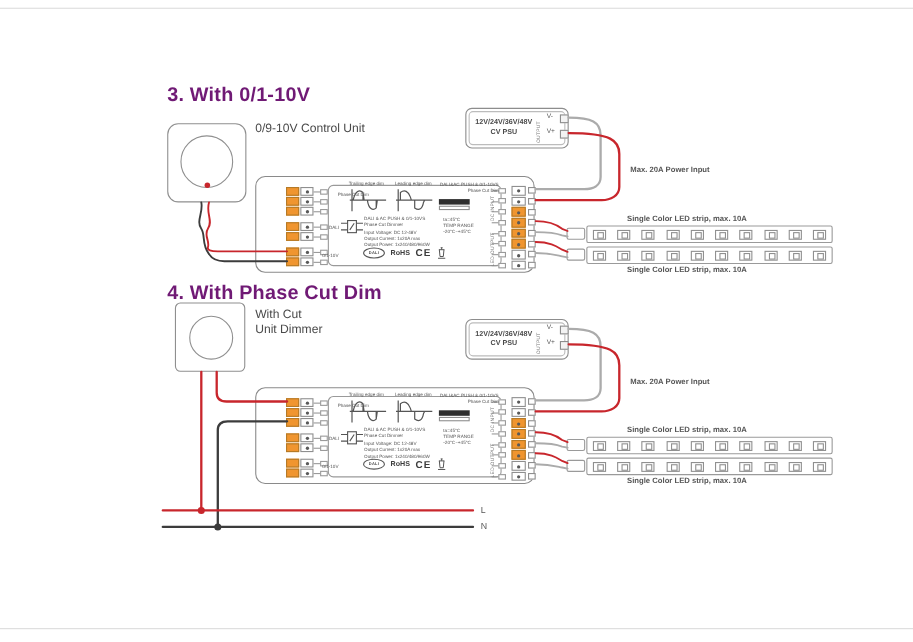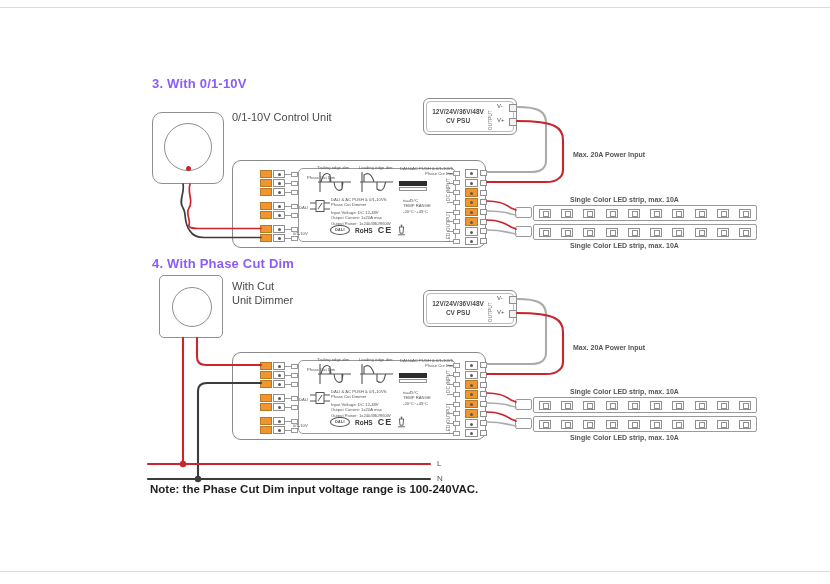--- a/index.html
+++ b/index.html
@@ -1,20 +1,20 @@
 <!DOCTYPE html>
 <html style="--wire-red: #c8262c; --wire-gray: #ababab; --wire-black: #3c3c3c; --orange: #f0952f;"><head>
 <meta charset="utf-8">
 <style>
   html,body{margin:0;padding:0;background:#fff;}
   .page{position:relative;width:830px;height:584px;background:#fff;overflow:hidden;
         font-family:"Liberation Sans",sans-serif;color:#444;}
   .abs{position:absolute;}
   .frame-line{left:0;width:830px;height:1px;background:#dcdcdc;}
-  .sec-head{font-size:13px;font-weight:bold;color:#8b5cf6;letter-spacing:.2px;text-align:center;}
+  .sec-head{font-size:18px;font-weight:bold;color:#701a75;letter-spacing:.2px;text-align:center;}
   .side-label{font-size:11px;color:#4a4a4a;line-height:1.25;}
   .small-note{font-size:7px;font-weight:bold;color:#555;}
   .strip-label{font-size:7px;font-weight:bold;color:#555;}
   .note{font-size:11.5px;font-weight:bold;color:#1f1f1f;}
   .mains-lab{font-size:8px;color:#555;}
 
   
   .unit-box{border:1.6px solid #8f8f8f;background:#fff;box-sizing:border-box;}
   .knob{position:absolute;border:1.6px solid #8f8f8f;border-radius:50%;background:#fff;box-sizing:border-box;}
   .red-dot{position:absolute;width:5px;height:5px;border-radius:50%;background:var(--wire-red);}
@@ -78,21 +78,21 @@
 <div class="page">
   <div class="abs frame-line" style="top:7px"></div>
   <div class="abs frame-line" style="top:571px"></div>
 
   <div class="abs sec-head" style="left:152px;top:76px">3. With 0/1-10V</div>
 
   <div class="abs unit-box" style="left:152px;top:112px;width:72px;height:72px;border-radius:10px">
     <div class="knob" style="left:11px;top:10px;width:48px;height:48px"></div>
     <div class="red-dot" style="left:33px;top:53px"></div>
   </div>
-  <div class="abs side-label" style="left:232px;top:111px">0/1-10V Control Unit</div>
+  <div class="abs side-label" style="left:232px;top:111px">0/9-10V Control Unit</div>
 
   <div class="abs psu" style="left:423px;top:98px;width:94px;height:37px">
     <div class="psu-inner"></div>
     <div class="psu-text">
       <div>12V/24V/36V/48V</div>
       <div>CV PSU</div>
     </div>
     <div class="vtext" style="left:64px;top:31px">OUTPUT</div>
     <div class="psu-v" style="left:73px;top:4px">V-</div>
     <div class="psu-v" style="left:73px;top:18px">V+</div>
@@ -454,21 +454,20 @@
       <span class="cell"></span>
       <span class="cell"></span>
       <span class="cell"></span>
       <span class="cell"></span>
       <span class="cell"></span>
     </div>
   <div class="abs strip-label" style="left:570px;top:434px">Single Color LED strip, max. 10A</div>
 
   <div class="abs mains-lab" style="left:437px;top:459px">L</div>
   <div class="abs mains-lab" style="left:437px;top:474px">N</div>
-  <div class="abs note" style="left:150px;top:483px">Note: the Phase Cut Dim input voltage range is 100-240VAC.</div>
 
   <svg class="wires" width="830" height="584" viewBox="0 0 830 584">
 
     <path class="w-blk thin" d="M183,184 C185,193 178,201 183,208 C187,214 183,222 190,231 Q194,237.5 204,237.5 L261,237.5"></path>
     <path class="w-red thin" d="M190,184 C187,194 194,201 189,208 C185,214 191,219 189,225 Q188,228.5 198,228.5 L261,228.5"></path>
 
     <path class="w-gray" d="M517,107 C538,107 546,111 546,123 L546,161 C546,169 539,172 531,172 L487,172"></path>
     <path class="w-red" d="M517,121 C556,121 563,128 563,140 L563,170 C563,178 555,182 547,182 L487,182"></path>
 
     <path class="w-red thin" d="M487,201 C500,201 506,204 511,208 L516,210"></path>

